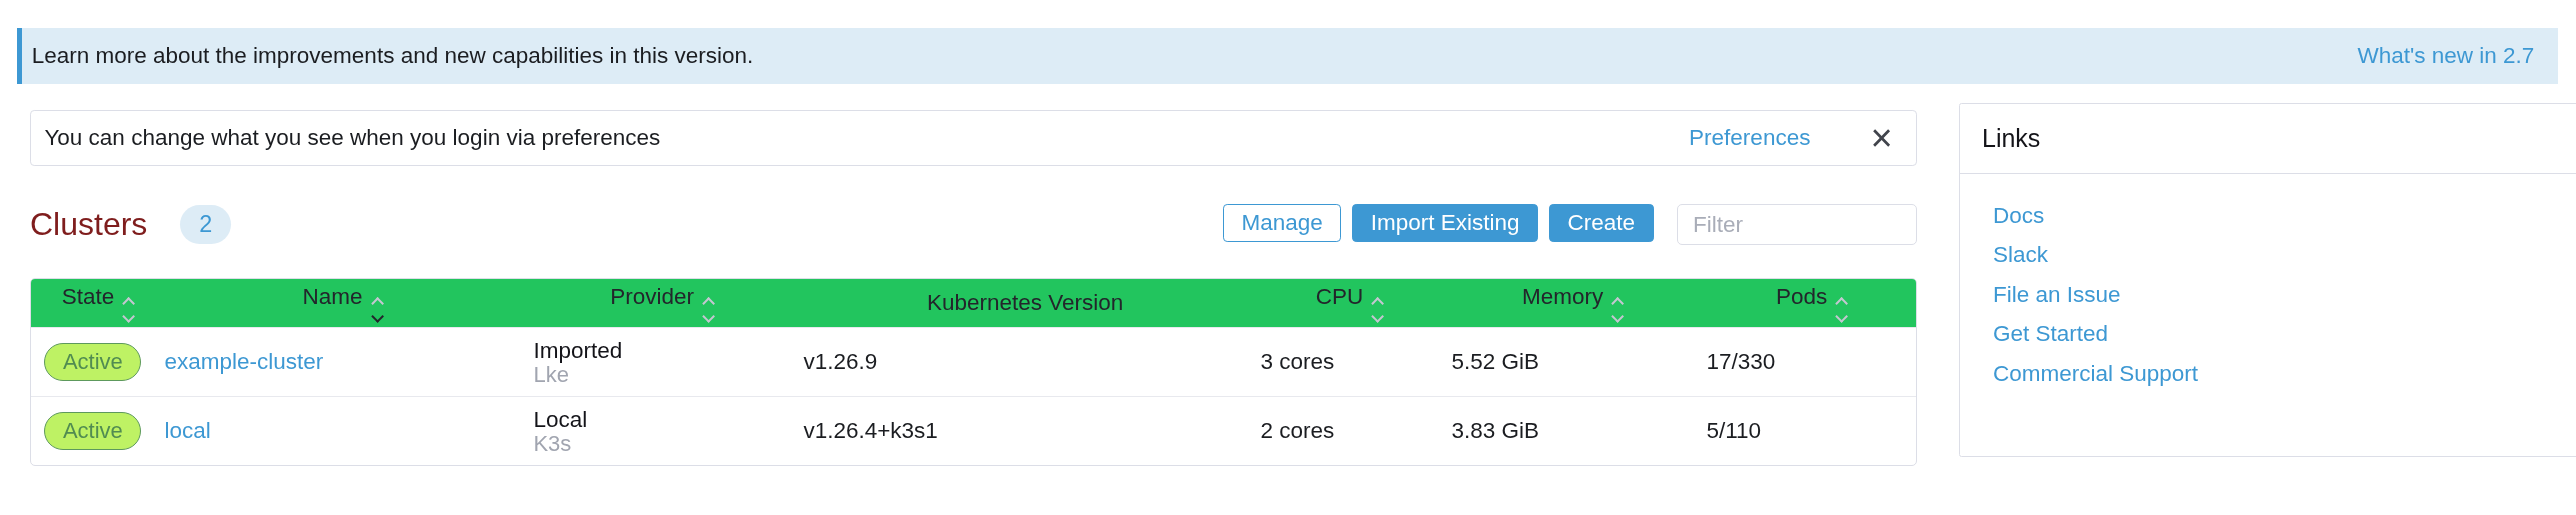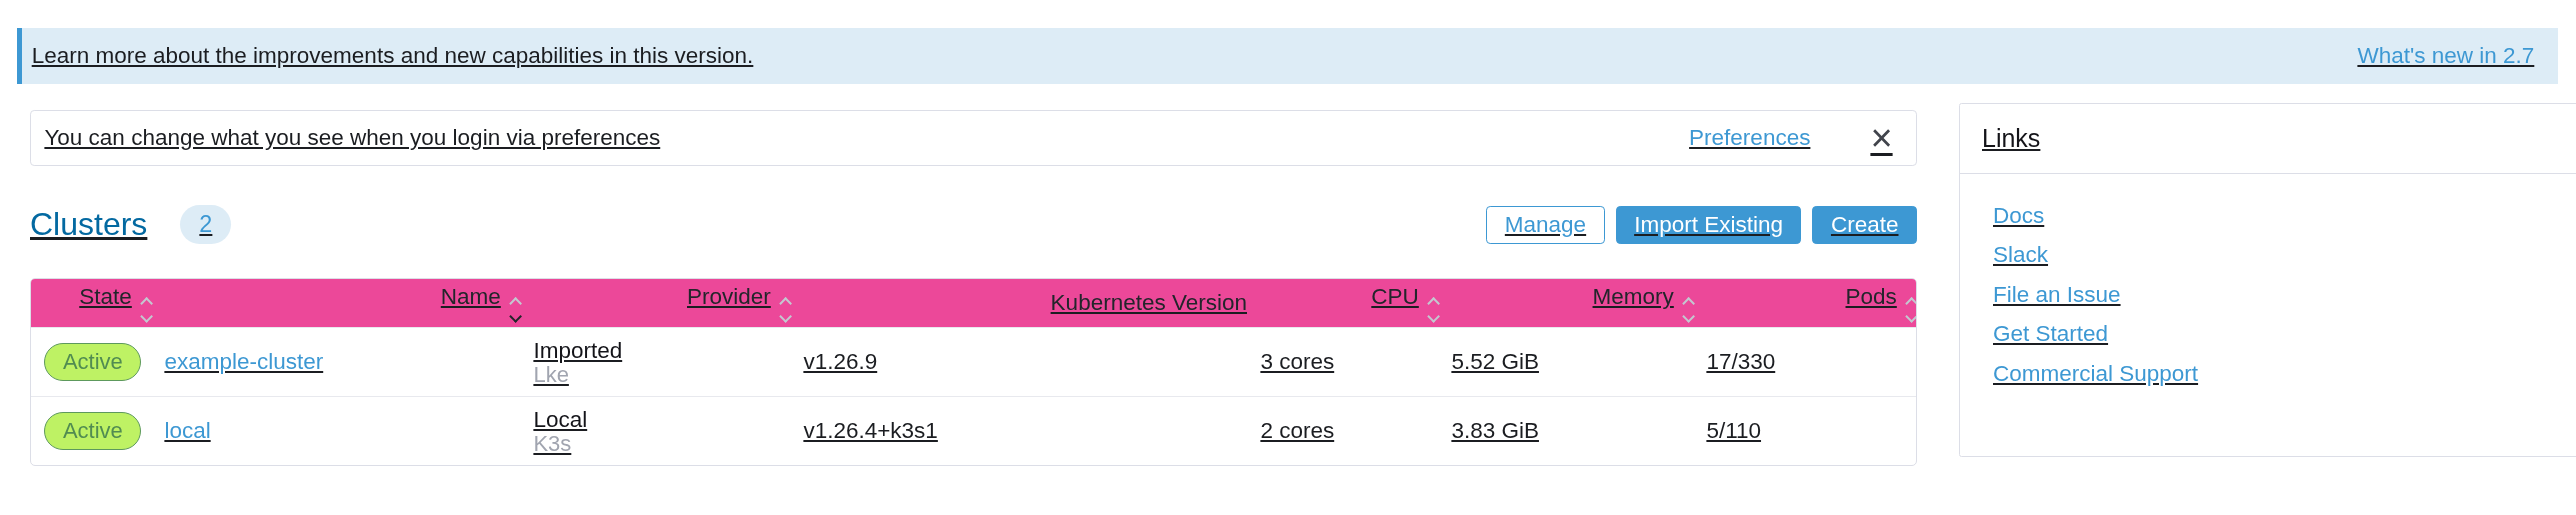--- a/index.html
+++ b/index.html
@@ -5,21 +5,21 @@
   * { box-sizing: border-box; }
   html, body {
     margin: 0;
     width: 2576px;
     height: 516px;
     background: #ffffff;
     font-family: "Liberation Sans", sans-serif;
     color: #1b1d21;
     overflow: hidden;
   }
-  .abs { position: absolute; text-decoration: underline; }
+  .abs { position: absolute; }
 
   
   .version-banner {
     left: 16.7px; top: 27.5px; width: 2541px; height: 56px;
     background: #ddecf6;
     border-left: 5.8px solid #3d98d3;
     display: flex; align-items: center; justify-content: space-between;
     padding: 0 23.4px 0 10px;
     font-size: 22.5px;
   }
@@ -42,21 +42,21 @@
     cursor: pointer;
     font-weight: 400;
     user-select: none;
   }
 
   
   .clusters-row {
     left: 30px; top: 203px; width: 1887px; height: 43px;
     display: flex; align-items: center;
   }
-  .page-title { font-size: 32px; font-weight: 400; color: #0369a1; }
+  .page-title { font-size: 32px; font-weight: 400; color: #7f1d1d; }
   .count-badge {
     margin-left: 33px;
     background: #ddecf6; color: #3d98d3;
     font-size: 23.4px;
     padding: 5.8px 19px;
     border-radius: 834px;
   }
   .actions { margin-left: auto; display: flex; }
   .btn {
     height: 38px;
@@ -85,24 +85,24 @@
 
   
   .table-card {
     left: 30px; top: 278px; width: 1887px;
     border: 1.7px solid #dcdee7; border-radius: 5px;
     overflow: hidden;
     background: #ffffff;
   }
   table { width: 100%; border-collapse: collapse; font-size: 22.5px; }
   thead th {
-    background: #ec4899;
+    background: #22c55e;
     height: 48px;
     font-weight: 400;
-    text-align: right;
+    text-align: center;
     padding: 0 0 0 13.4px;
     white-space: nowrap;
     color: #23252b;
   }
   tbody td {
     padding: 10px 0 10px 13.4px;
     border-top: 1.7px solid #e8e9ee;
     vertical-align: middle;
   }
   .sort-icons {
@@ -161,20 +161,21 @@
   <span class="close-btn">×</span>
 </div>
 
 <div class="abs clusters-row">
   <span class="page-title">Clusters</span>
   <span class="count-badge">2</span>
   <div class="actions">
     <button class="btn">Manage</button>
     <button class="btn solid">Import Existing</button>
     <button class="btn solid">Create</button>
+    <input class="filter-input" type="text" placeholder="Filter" style="">
   </div>
 </div>
 
 <div class="abs table-card">
   <table>
     <colgroup>
       <col style="width:120px">
         <col style="width:369px">
         <col style="width:270px">
       <col style="width:457px">

